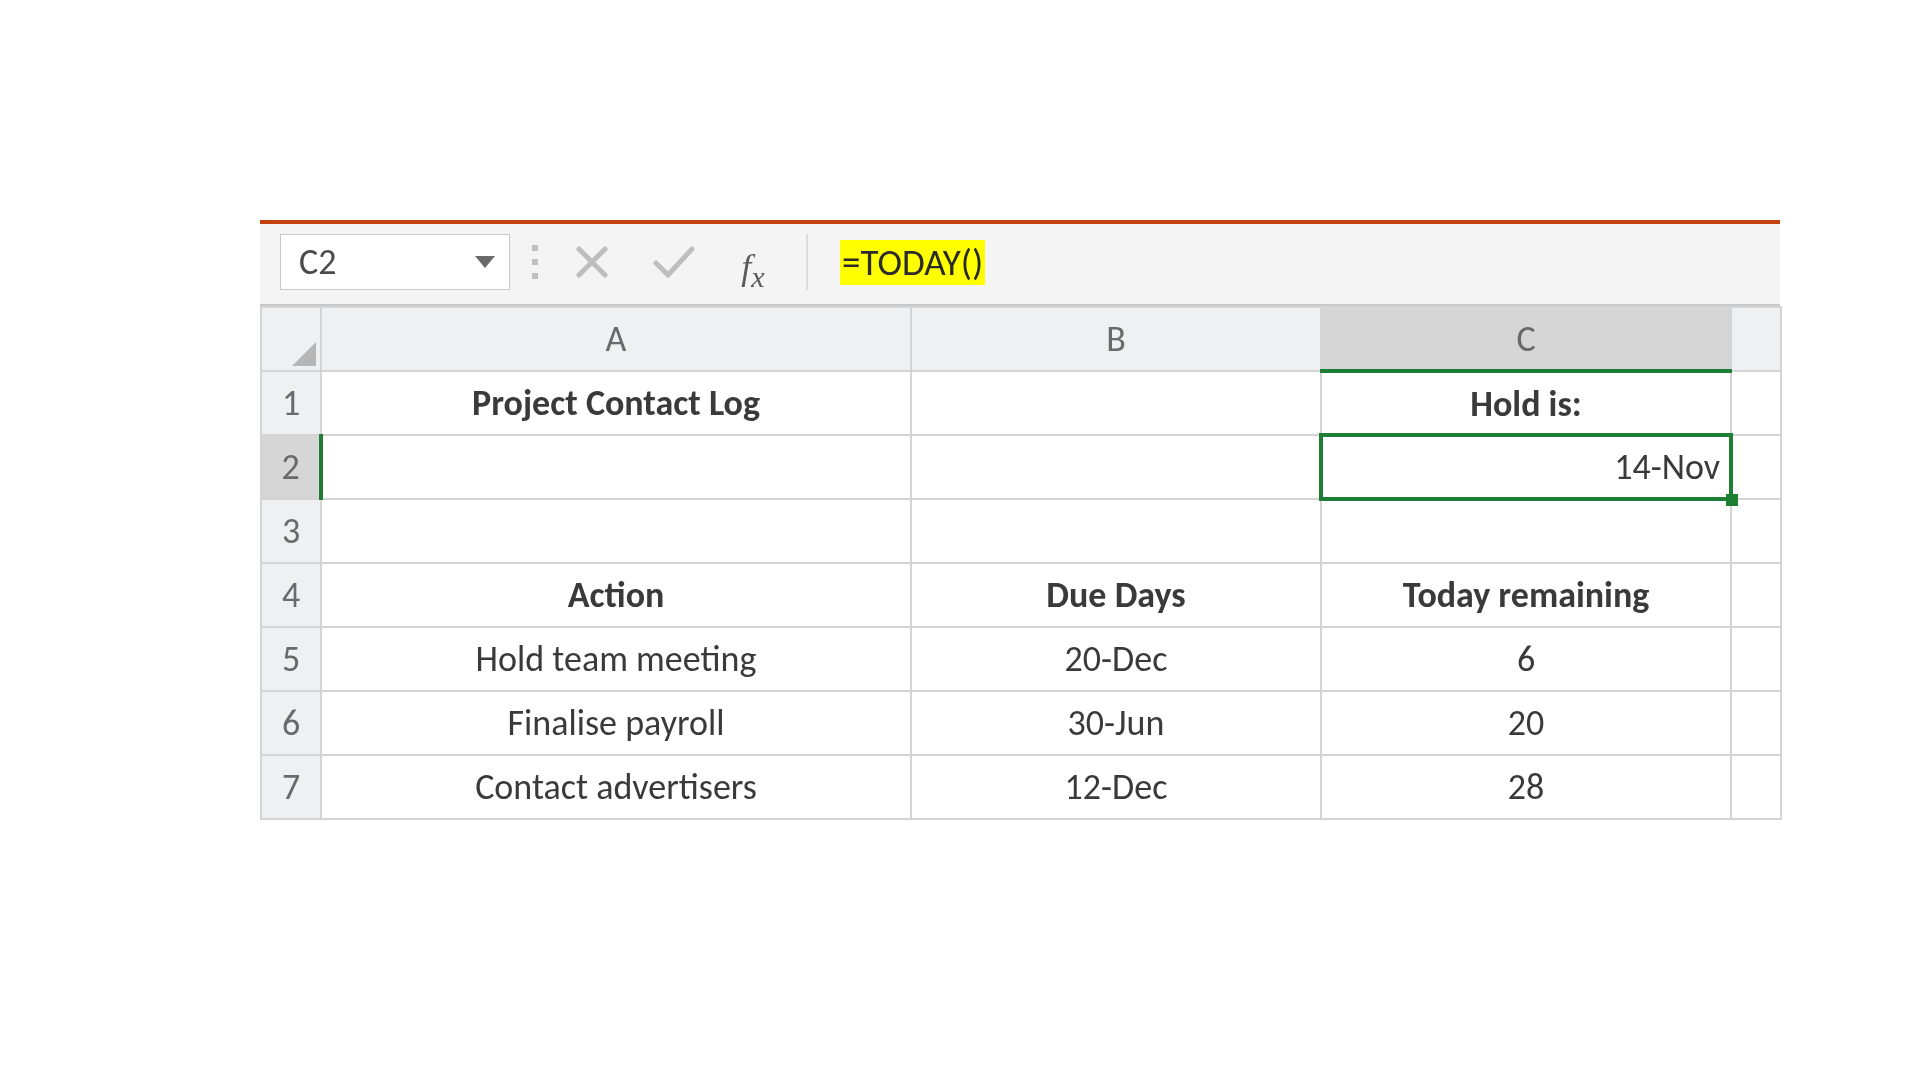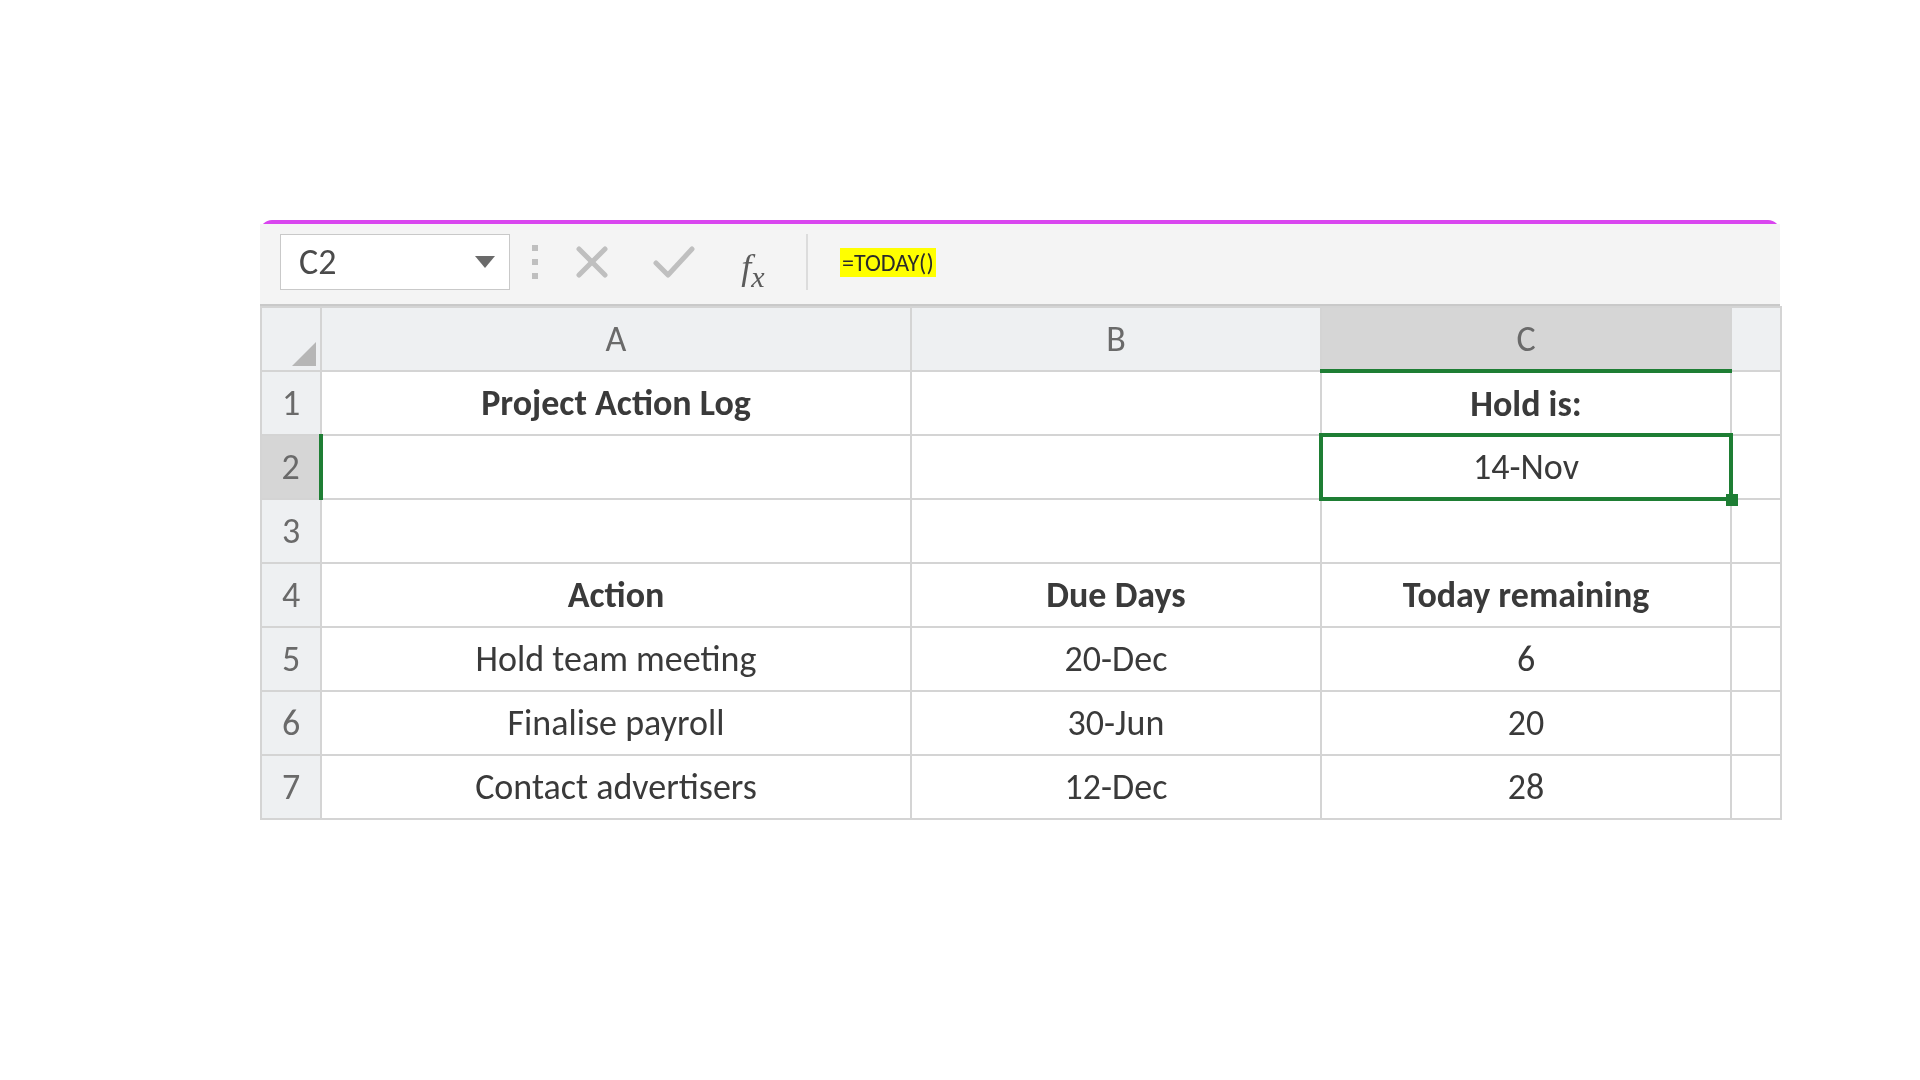--- a/index.html
+++ b/index.html
@@ -15,22 +15,21 @@
     width: 1920px;
     height: 1080px;
     background: #ffffff;
   }
   .excel-window {
     position: absolute;
     left: 260px;
     top: 220px;
     width: 1520px;
     background: #f4f4f4;
-    border-top: 4px solid #d946ef;
-    border-radius: 12px;
+    border-top: 4px solid #c2410c;
   }
   
   .formula-bar {
     display: flex;
     align-items: center;
     padding: 10px 20px 14px 20px;
     background: #f4f4f4;
     gap: 18px;
   }
   .name-box {
@@ -79,21 +78,21 @@
   }
   .formula-sep {
     width: 2px; height: 56px; background: #dcdcdc;
   }
   .formula-input {
     flex: 1;
     height: 56px;
     display: flex;
     align-items: center;
     padding-left: 14px;
-    font-size: 24px;
+    font-size: 37px;
     color: #2b2b2b;
   }
   .formula-input .hl {
     background: #ffff00;
     padding: 0 2px;
   }
   
   .sheet {
     border-top: 2px solid #c9c9c9;
     background: #ffffff;
@@ -144,20 +143,21 @@
     border-right: 4px solid #1e7e34;
   }
   td { background: #ffffff; text-align: center; }
   td.center { text-align: center; }
   td.bold   { font-weight: bold; color: #2b2b2b; }
   td.selected {
     position: relative;
     outline: 4px solid #1e7e34;
     outline-offset: -2px;
     z-index: 2;
+    text-align: right;
   }
   td.selected::after {
     content: "";
     position: absolute;
     right: -8px; bottom: -8px;
     width: 12px; height: 12px;
     background: #1e7e34;
   }
   
   col.c-rowh { width: 60px; }
@@ -224,21 +224,21 @@
               </th>
             <th class="col-head">A</th>
             <th class="col-head">B</th>
             <th class="col-head active">C</th>
             <th class="col-head"></th>
           </tr>
         </thead>
         <tbody>
           <tr>
             <th class="row-head">1</th>
-            <td class="bold center">Project Action Log</td>
+            <td class="bold center">Project Contact Log</td>
             <td></td>
             <td class="bold center">Hold is:</td>
             <td></td>
           </tr>
           <tr>
             <th class="row-head active">2</th>
             <td></td>
             <td></td>
             <td class="center selected">14-Nov</td>
             <td></td>

